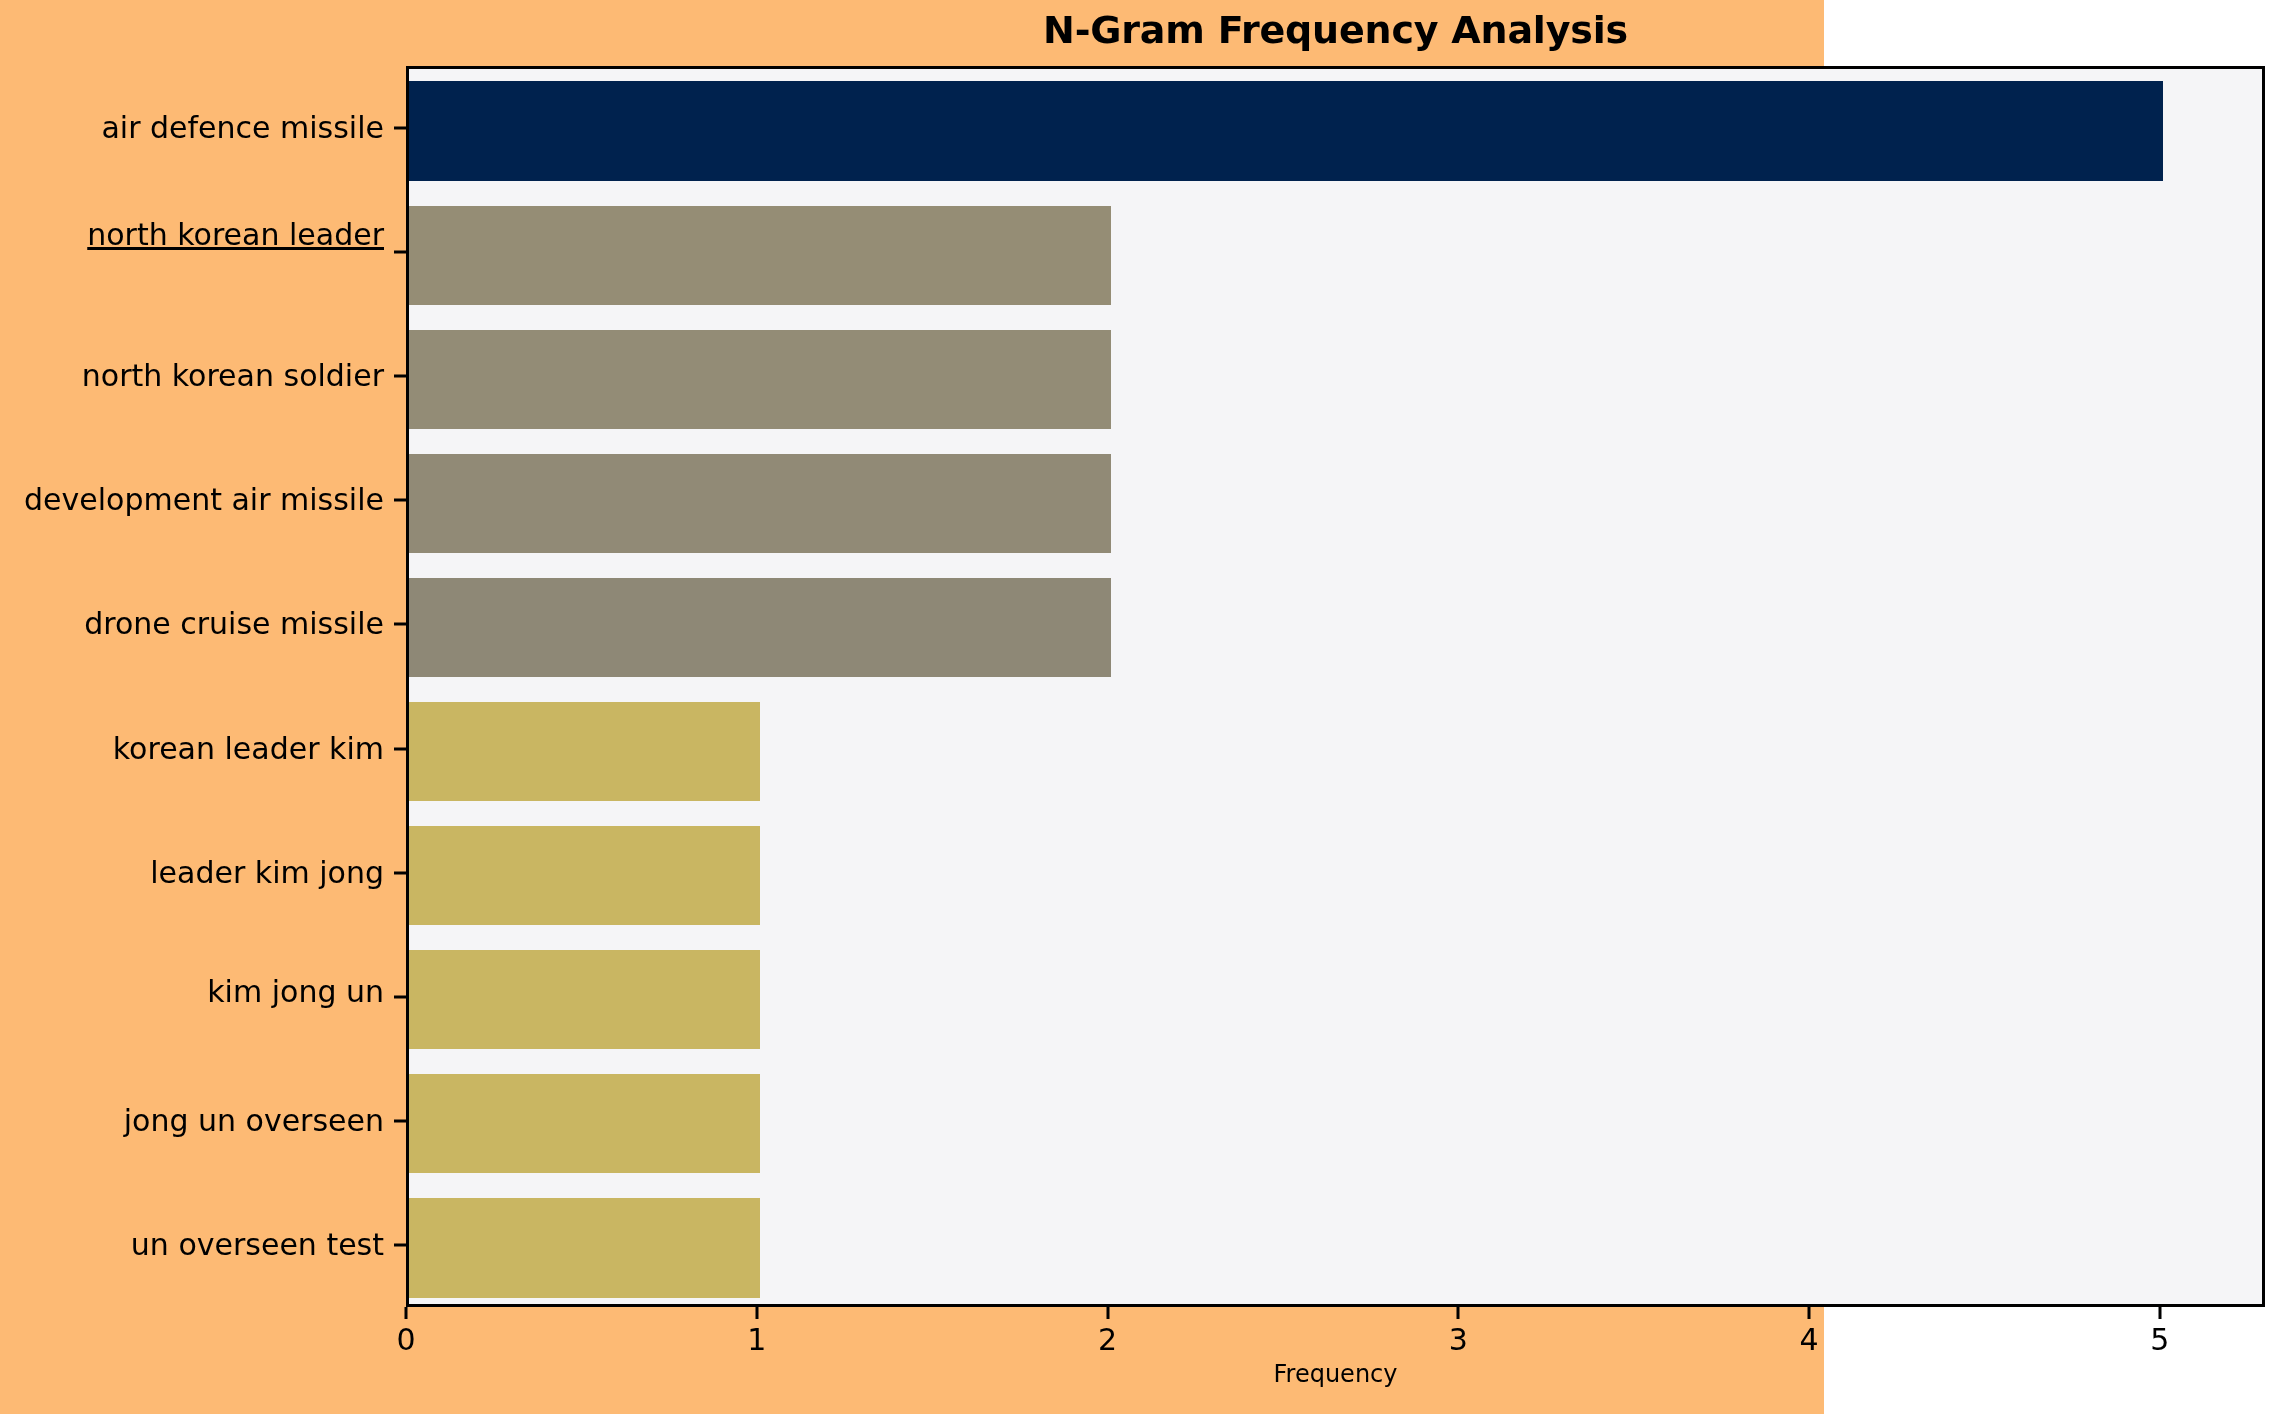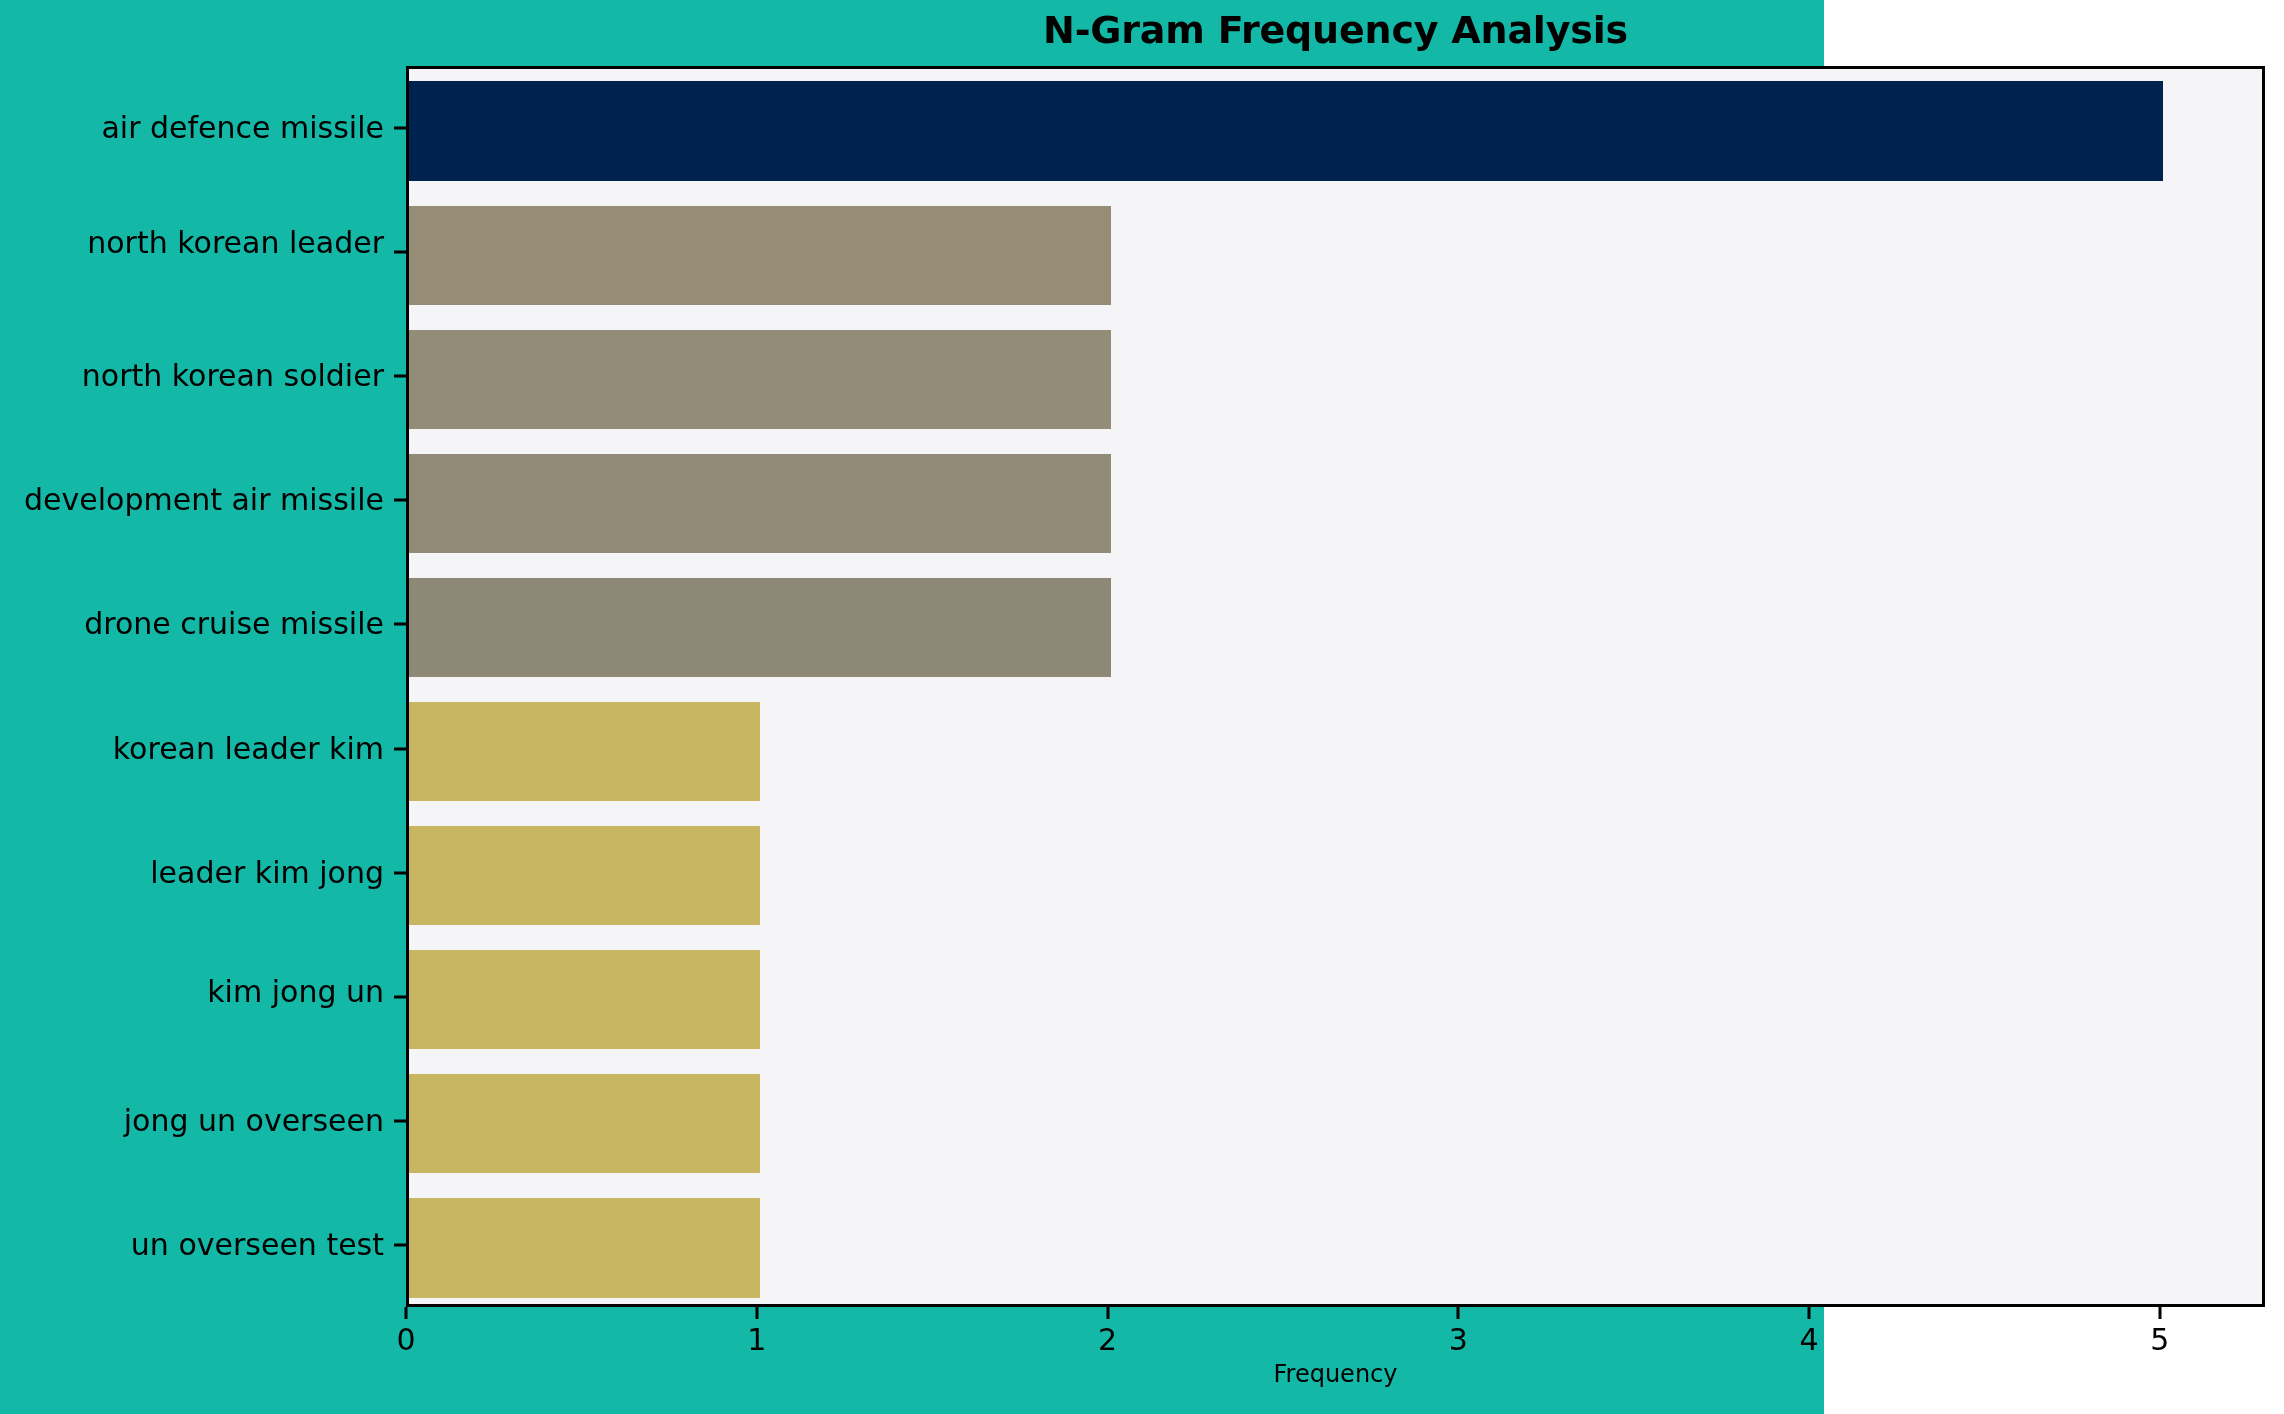--- a/index.html
+++ b/index.html
@@ -11,21 +11,21 @@
     width: 2284px;
     height: 1414px;
     font-family: "DejaVu Sans", "Liberation Sans", sans-serif;
     overflow: hidden;
   }
 
   .figure {
     position: relative;
     width: 1824px;
     height: 1414px;
-    background: #14b8a6;
+    background: #fdba74;
   }
 
   
   .chart-title {
     position: absolute;
     left: 406px;
     top: 6px;
     width: 1859px;
     text-align: center;
     font-size: 38px;
@@ -143,21 +143,21 @@
         <div class="bar" style="top: 881.11px; height: 99.28px; width: 350.755px; background: rgb(201, 182, 98);"></div>
         <div class="bar" style="top: 1005.21px; height: 99.28px; width: 350.755px; background: rgb(201, 182, 98);"></div>
         <div class="bar" style="top: 1129.31px; height: 99.28px; width: 350.755px; background: rgb(201, 182, 98);"></div>
       </div>
   </div>
 
   <div class="ylabels-layer" id="ylabels-layer">
       <div class="ytick-mark" style="top: 62.05px;"></div>
       <div class="ytick-label" style="top: 62.05px;">air defence missile</div>
       <div class="ytick-mark" style="top: 186.15px;"></div>
-      <div class="ytick-label" style="top: 177px;">north korean leader</div>
+      <div class="ytick-label" style="top: 169px; text-decoration: underline;">north korean leader</div>
       <div class="ytick-mark" style="top: 310.25px;"></div>
       <div class="ytick-label" style="top: 310.25px;">north korean soldier</div>
       <div class="ytick-mark" style="top: 434.35px;"></div>
       <div class="ytick-label" style="top: 434.35px;">development air missile</div>
       <div class="ytick-mark" style="top: 558.45px;"></div>
       <div class="ytick-label" style="top: 558.45px;">drone cruise missile</div>
       <div class="ytick-mark" style="top: 682.55px;"></div>
       <div class="ytick-label" style="top: 682.55px;">korean leader kim</div>
       <div class="ytick-mark" style="top: 806.65px;"></div>
       <div class="ytick-label" style="top: 806.65px;">leader kim jong</div>

